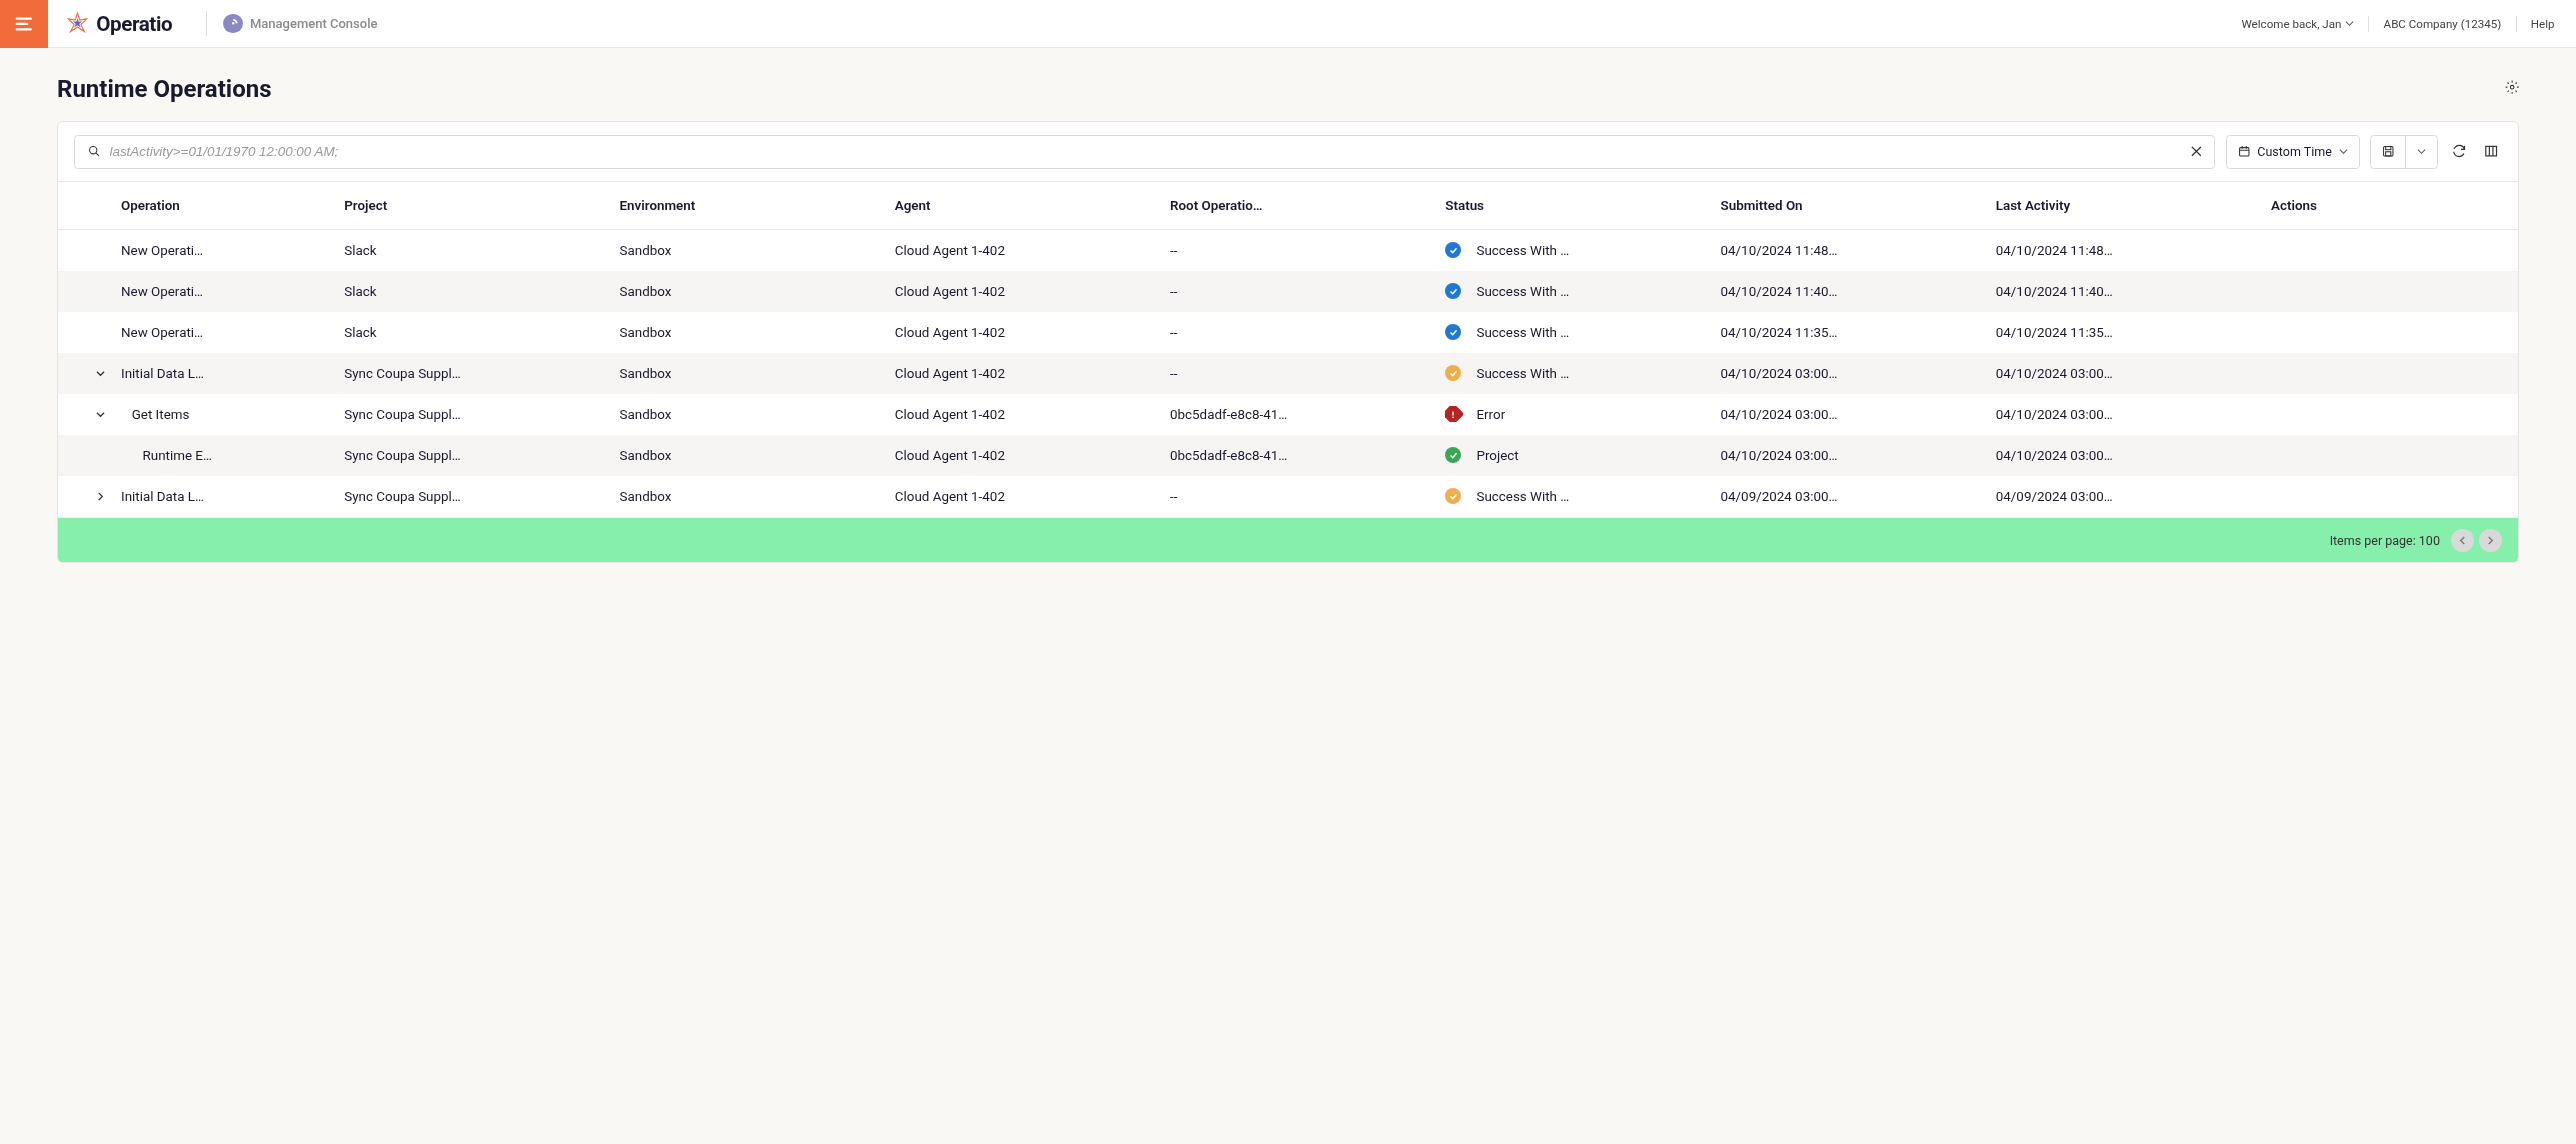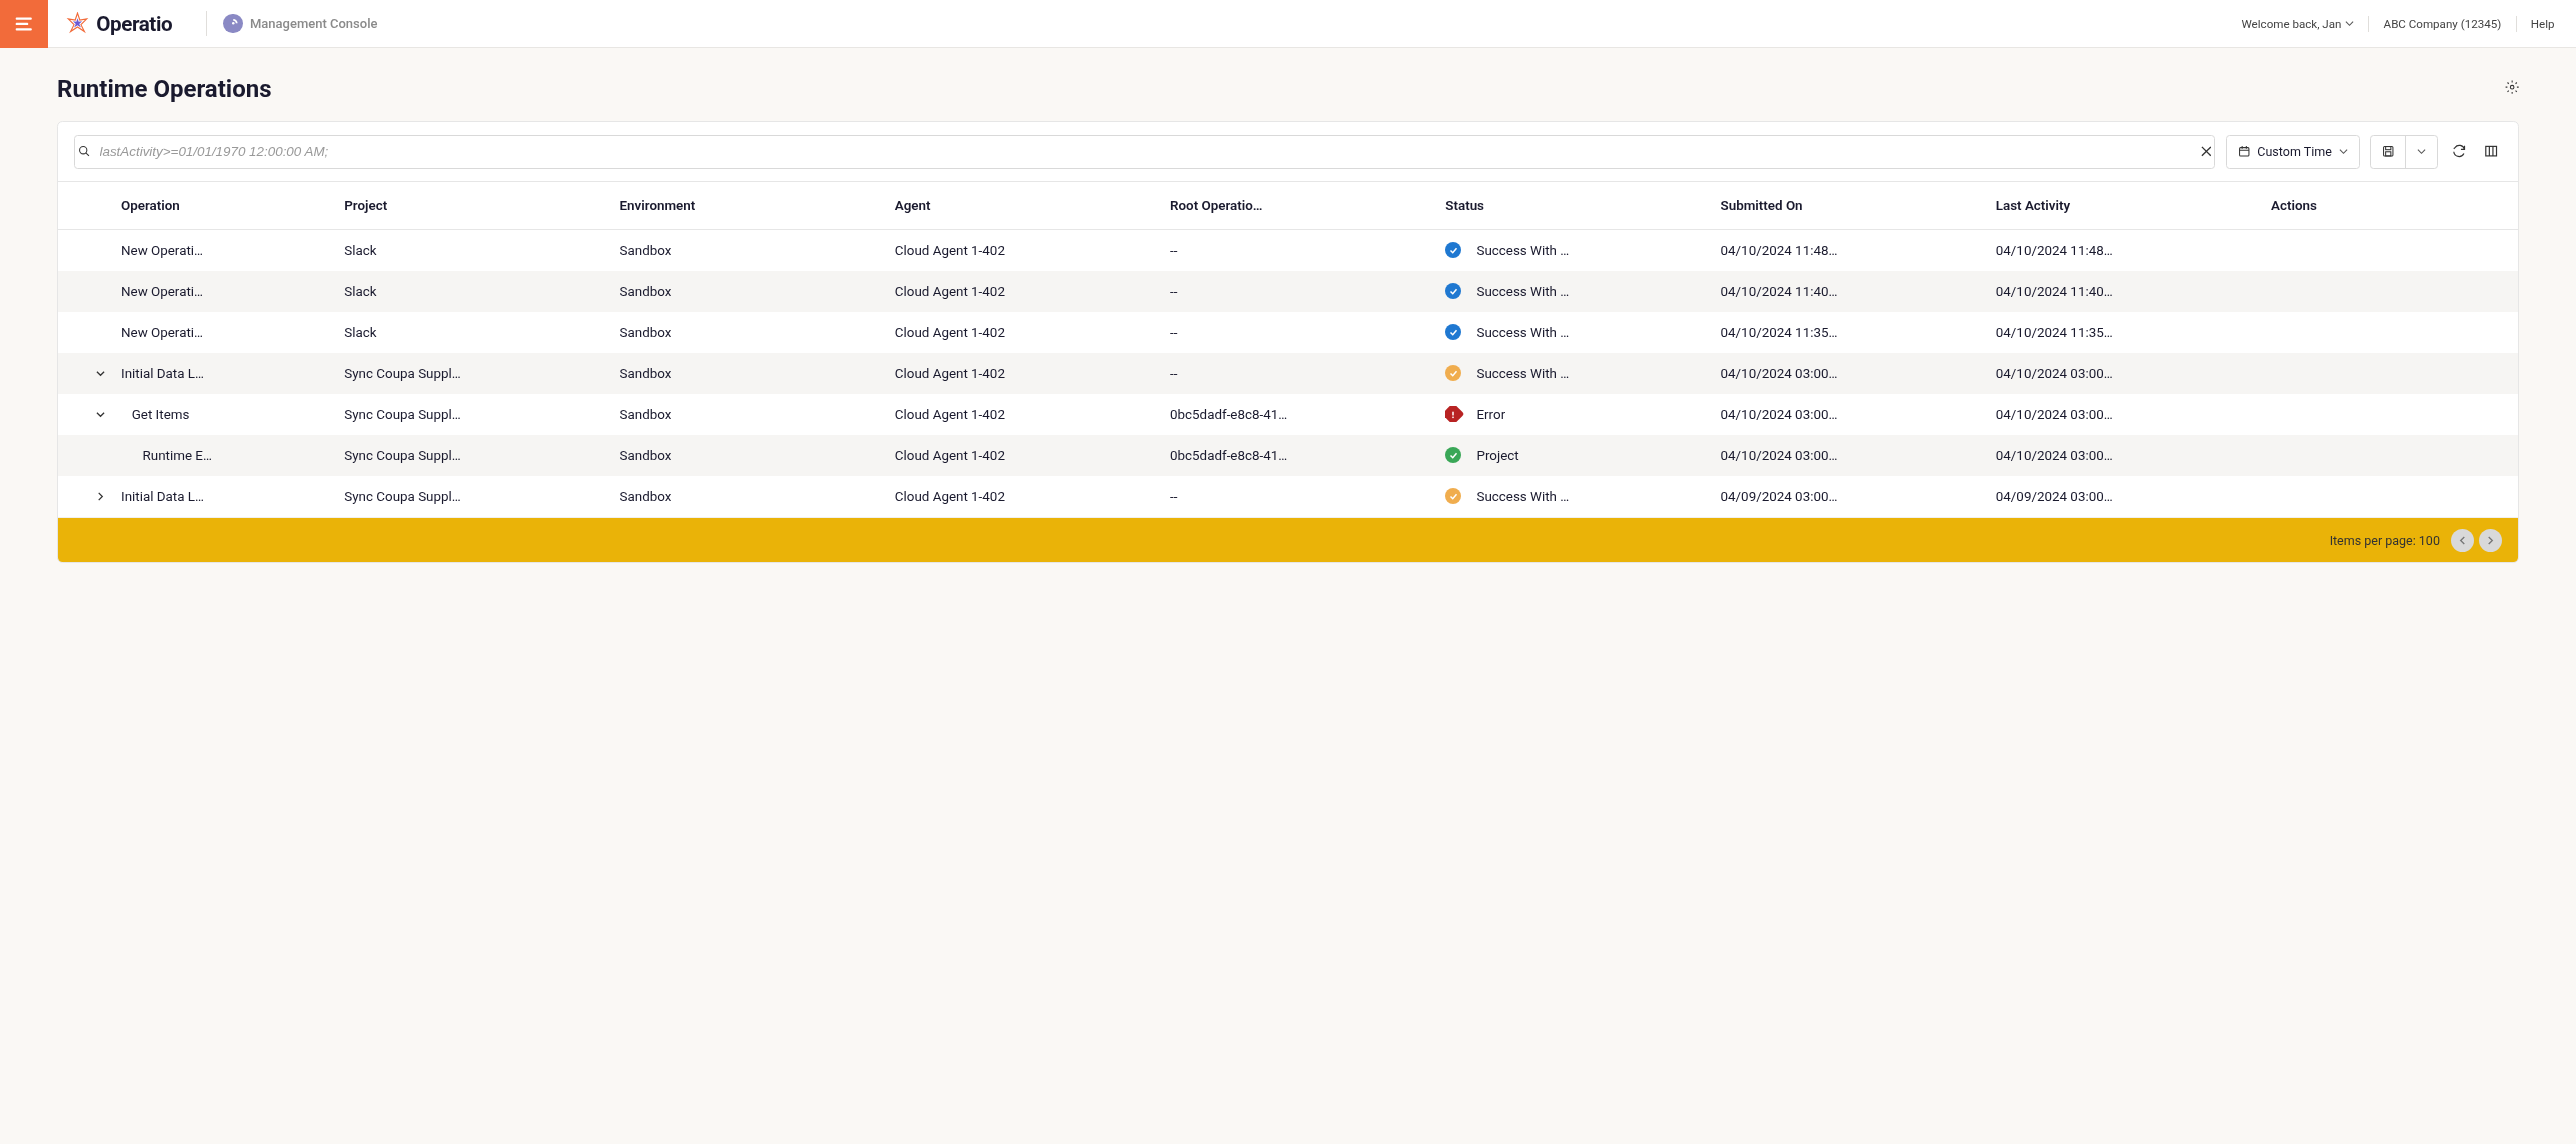--- a/index.html
+++ b/index.html
@@ -126,21 +126,21 @@
       padding: 12.5px 16px;
       gap: 10.7px;
     }
     .search-wrap {
       flex: 1;
       display: flex;
       align-items: center;
       border: 0.9px solid #d9d9d9;
       border-radius: 3.6px;
       height: 34px;
-      padding: 0 3px;
+      padding: 0 13px;
       gap: 9px;
     }
     .search-input {
       flex: 1;
       border: none;
       outline: none;
       font-size: 13.4px;
       font-style: italic;
       color: #999;
       background: transparent;
@@ -275,21 +275,21 @@
       overflow: hidden;
       text-overflow: ellipsis;
       margin-left: 8px;
     }
     .footer {
       display: flex;
       align-items: center;
       justify-content: flex-end;
       padding: 10.7px 16px;
       gap: 10.7px;
-      background: #eab308;
+      background: #86efac;
       border-top: 0.9px solid #f0f0f0;
     }
     .items-label {
       font-size: 12.5px;
       color: #333;
     }
     .pager {
       display: flex;
       gap: 5.4px;
     }

